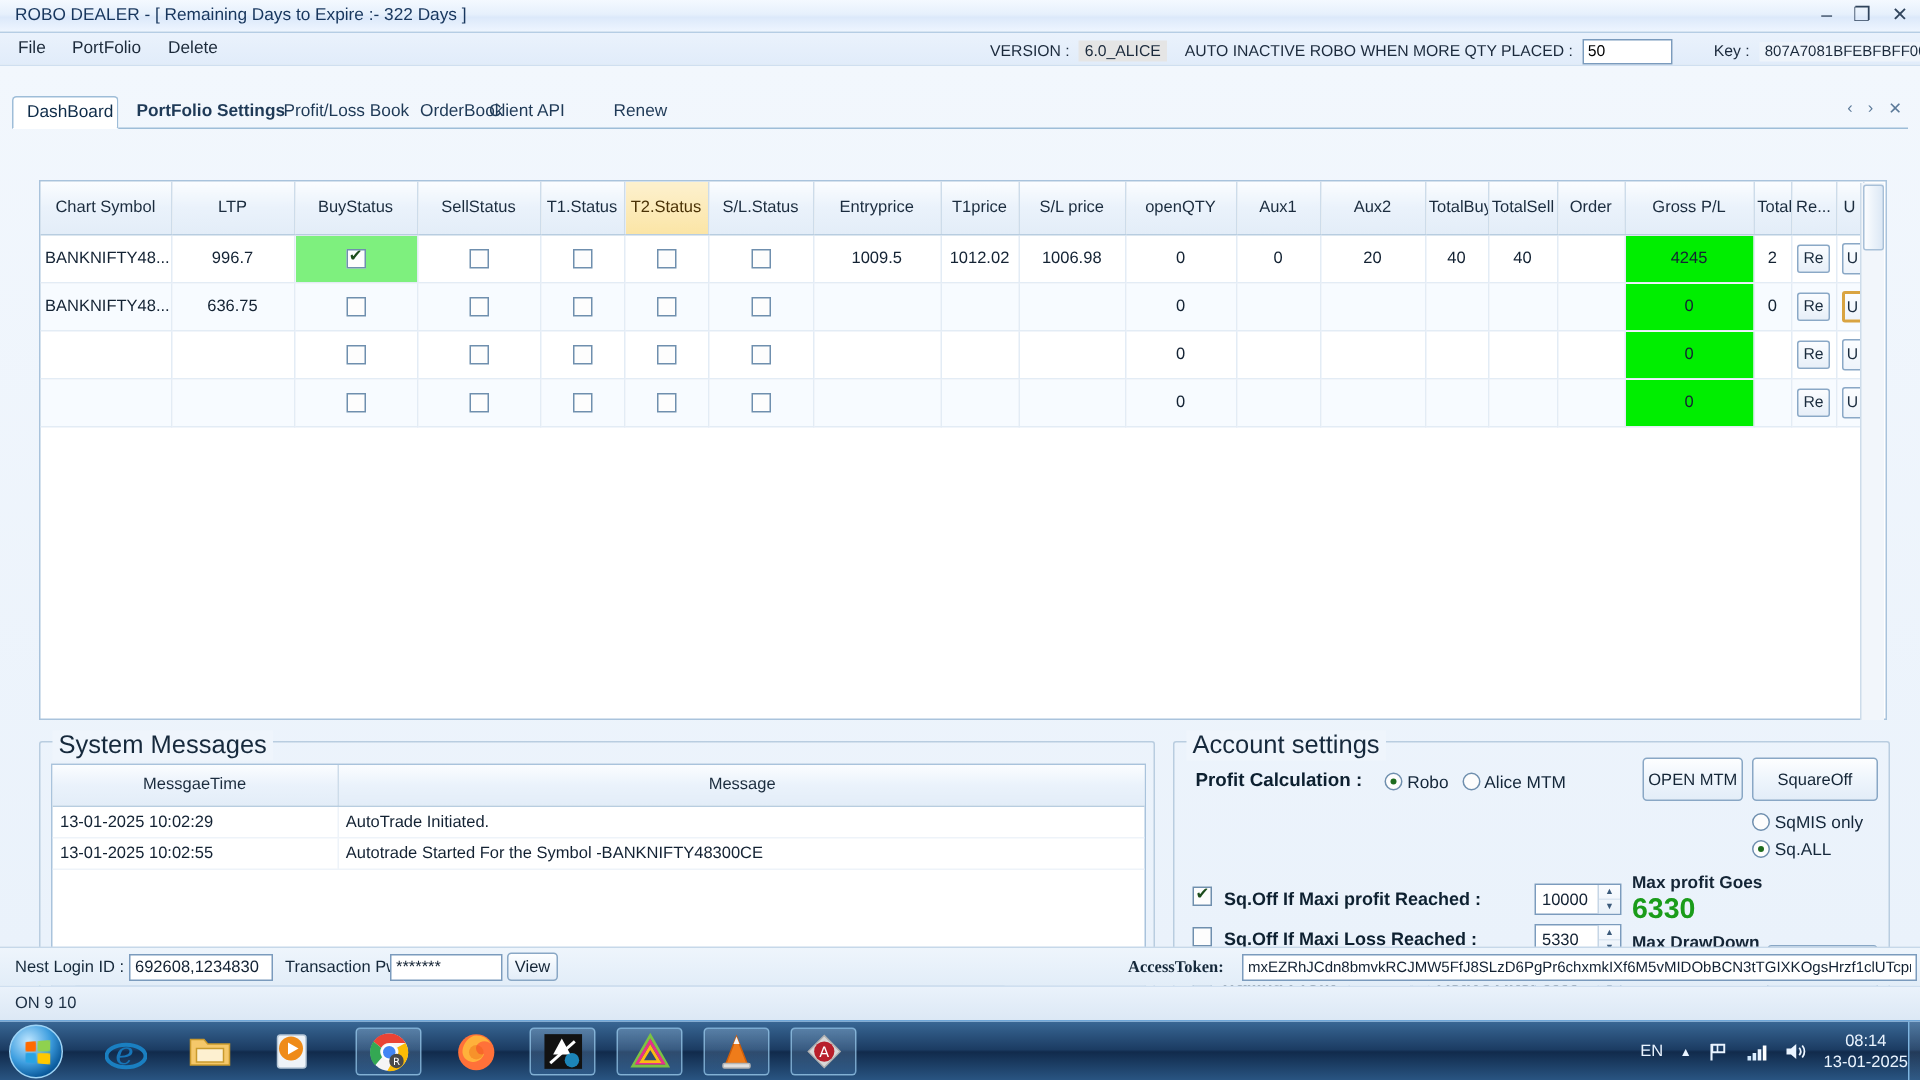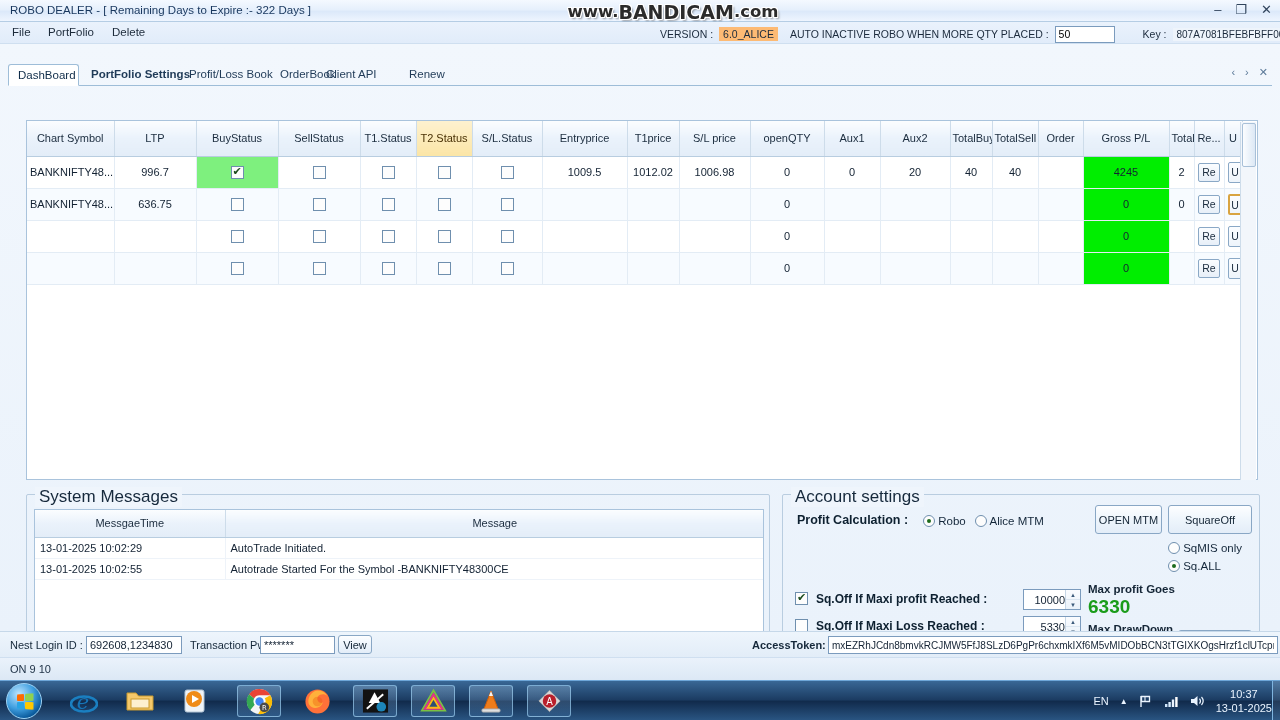--- a/index.html
+++ b/index.html
@@ -48,21 +48,21 @@
   }
   .menubar .mi {
     position:absolute; top:4px; font-size:11.5px; color:#1c2a3a; cursor:default;
   }
   .verbar {
     position:absolute; left:660px; top:26px; height:16px;
     display:flex; align-items:center; gap:6px;
     font-size:10.5px; color:#1b2a3c; white-space:nowrap;
   }
   .verbar .val {
-    background:#fdba74; padding:1px 4px; border:0;
+    background:#e5e5e5; padding:1px 4px; border:0;
   }
   .verbar input[type=text] {
     font-family:"Liberation Sans", sans-serif;
     font-size:10.5px; height:17px; border:1px solid #7b9bbd; background:#fff;
     padding:0 3px;
   }
   .verbar .keyval {
     background:#eef4fb; font-size:10px; letter-spacing:0px;
   }
 
@@ -199,21 +199,21 @@
     border-radius:50%; background:#1d6b1d;
   }
   .btn {
     border:1px solid #89a7c5; border-radius:3px;
     background:linear-gradient(180deg,#fdfeff 0%, #eef5fc 50%, #e3edf8 100%);
     font-size:11px; color:#142536; text-align:center; cursor:default;
     font-family:"Liberation Sans", sans-serif;
   }
   .spin {
     position:relative; height:21px; border:1px solid #7b9bbd; background:#fff;
-    display:flex; align-items:center;text-align:right;
+    display:flex; align-items:center;
   }
   .spin .txt { flex:1; font-size:11px; color:#132233; padding-left:4px; }
   .spin .arrows {
     width:15px; height:19px; border-left:1px solid #c6d6e6;
     background:linear-gradient(180deg,#fafcff,#e9f1f9);
     display:flex; flex-direction:column;
   }
   .spin .arrows div { flex:1; display:flex; align-items:center; justify-content:center; font-size:6px; color:#3b5a7a; }
   .spin .arrows div:first-child { border-bottom:1px solid #dbe6f1; }
   .flat-num {
@@ -273,25 +273,20 @@
 
   <div class="titlebar">
     <div class="caption">ROBO DEALER  - [ Remaining Days to Expire :-  322  Days ]</div>
     <div class="wincontrols">
       <span>–</span>
       <span>❐</span>
       <span>✕</span>
     </div>
   </div>
 
-  <div class="bandicam">
-    <span>www.</span>
-      <span class="big">BANDICAM</span>
-      <span>.com</span>
-  </div>
 
   <div class="menubar">
     <div class="mi" style="left:12px;">File</div>
     <div class="mi" style="left:48px;">PortFolio</div>
     <div class="mi" style="left:112px;">Delete</div>
   </div>
 
   <div class="verbar">
     <span>VERSION :</span>
     <span class="val">6.0_ALICE</span>
@@ -569,21 +564,21 @@
       <div class="btn" style="position:absolute;left:395px;top:135px;width:74px;height:30px;line-height:29px;">Reset</div>
     </div>
   </div>
 
   <div class="loginbar">
     <span class="lb" style="left:10px;">Nest Login ID :</span>
     <input type="text" style="left: 86px; top: 4px; width: 96px;" value="692608,1234830">
     <span class="lb" style="left:190px;">Transaction Pwd:</span>
     <input type="text" style="left: 260px; top: 4px; width: 75px;" value="*******">
     <div class="btn" style="position:absolute;left:338px;top:3px;width:34px;height:19px;line-height:18px;">View</div>
-    <span class="lb" style="left:752px;font-weight:bold;">AccessToken:</span>
+    <span class="lb" style="left:752px;font-weight:bold;font-family:Liberation Serif, serif;">AccessToken:</span>
     <input type="text" style="left: 828px; top: 4px; width: 450px; font-size: 10px;" value="mxEZRhJCdn8bmvkRCJMW5FfJ8SLzD6PgPr6chxmkIXf6M5vMIDObBCN3tTGIXKOgsHrzf1clUTcpr">
   </div>
 
   <div class="statusbar">
     <span class="st">ON  9  10</span>
   </div>
 
   <div class="taskbar">
     <div class="startorb">
       <span class="flag">
@@ -683,19 +678,19 @@
         <rect x="4.4" y="8" width="2.4" height="5" fill="#dcefff"></rect>
         <rect x="7.8" y="5.5" width="2.4" height="7.5" fill="#eaf4ff"></rect>
         <rect x="11.2" y="3" width="2.4" height="10" fill="#ffffff"></rect>
       </svg>
       <svg width="15" height="14" viewBox="0 0 15 14">
         <polygon points="1,5 4,5 7.5,2 7.5,12 4,9 1,9" fill="#eaf4ff"></polygon>
         <path d="M9.5 4.5a4 4 0 0 1 0 5" stroke="#eaf4ff" stroke-width="1.2" fill="none"></path>
         <path d="M11.5 3a6.2 6.2 0 0 1 0 8" stroke="#eaf4ff" stroke-width="1.2" fill="none"></path>
       </svg>
       <span class="clock">
-        <span style="display:block">10:37</span>
+        <span style="display:block">08:14</span>
         <span style="display:block">13-01-2025</span>
       </span>
     </div>
     <div class="showdesk"></div>
   </div>
 </div>
 
 </body></html>

